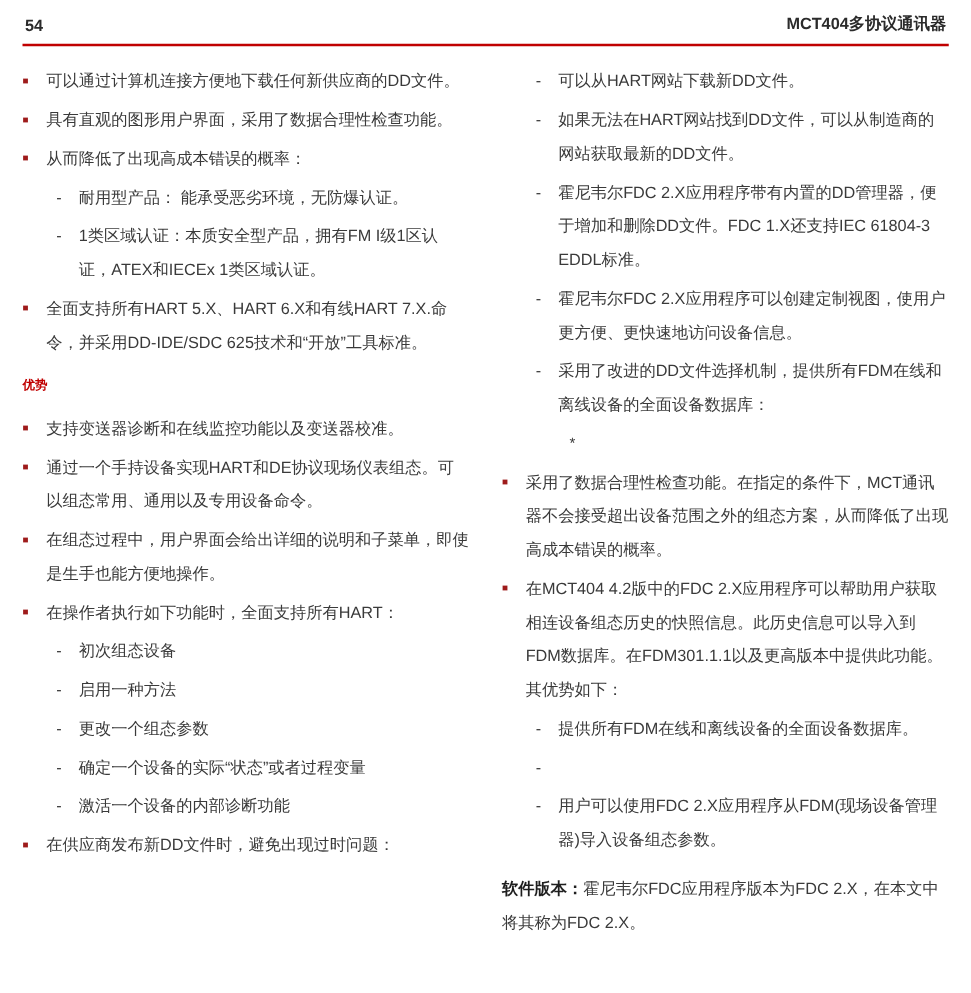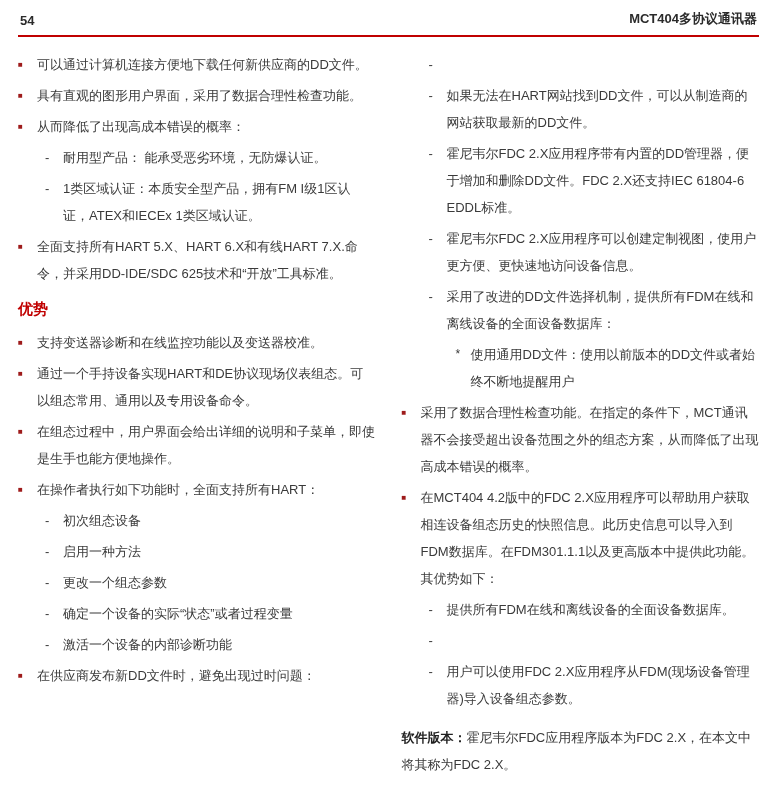--- a/index.html
+++ b/index.html
@@ -68,21 +68,21 @@
   .item.star {
     padding-left: 54px;
   }
   .item.star .marker {
     width: 15px;
     color: #3a3a3a;
     font-size: 12px;
   }
   .section-heading {
     color: #c00000;
-    font-size: 15px;
+    font-size: 10px;
     font-weight: bold;
     margin: 10px 0 8px 0;
     line-height: 24px;
   }
   .bold-para {
     margin: 12px 0 0 0;
     line-height: 27px;
     color: #3a3a3a;
   }
   .bold-para strong {
@@ -162,40 +162,40 @@
           <span class="text">激活一个设备的内部诊断功能</span>
         </div>
         <div class="item bullet">
           <span class="marker">■</span>
           <span class="text">在供应商发布新DD文件时，避免出现过时问题：</span>
         </div>
       </div>
     <div class="col" id="col-right">
         <div class="item dash">
           <span class="marker">-</span>
+          <span class="text">可以从HART网站下载新DD文件。</span>
         </div>
         <div class="item dash">
           <span class="marker">-</span>
           <span class="text">如果无法在HART网站找到DD文件，可以从制造商的网站获取最新的DD文件。</span>
         </div>
         <div class="item dash">
           <span class="marker">-</span>
-          <span class="text">霍尼韦尔FDC 2.X应用程序带有内置的DD管理器，便于增加和删除DD文件。FDC 2.X还支持IEC 61804-6 EDDL标准。</span>
+          <span class="text">霍尼韦尔FDC 2.X应用程序带有内置的DD管理器，便于增加和删除DD文件。FDC 1.X还支持IEC 61804-3 EDDL标准。</span>
         </div>
         <div class="item dash">
           <span class="marker">-</span>
           <span class="text">霍尼韦尔FDC 2.X应用程序可以创建定制视图，使用户更方便、更快速地访问设备信息。</span>
         </div>
         <div class="item dash">
           <span class="marker">-</span>
           <span class="text">采用了改进的DD文件选择机制，提供所有FDM在线和离线设备的全面设备数据库：</span>
         </div>
         <div class="item star">
           <span class="marker">*</span>
-          <span class="text">使用通用DD文件：使用以前版本的DD文件或者始终不断地提醒用户</span>
         </div>
         <div class="item bullet">
           <span class="marker">■</span>
           <span class="text">采用了数据合理性检查功能。在指定的条件下，MCT通讯器不会接受超出设备范围之外的组态方案，从而降低了出现高成本错误的概率。</span>
         </div>
         <div class="item bullet">
           <span class="marker">■</span>
           <span class="text">在MCT404 4.2版中的FDC 2.X应用程序可以帮助用户获取相连设备组态历史的快照信息。此历史信息可以导入到FDM数据库。在FDM301.1.1以及更高版本中提供此功能。其优势如下：</span>
         </div>
         <div class="item dash">

